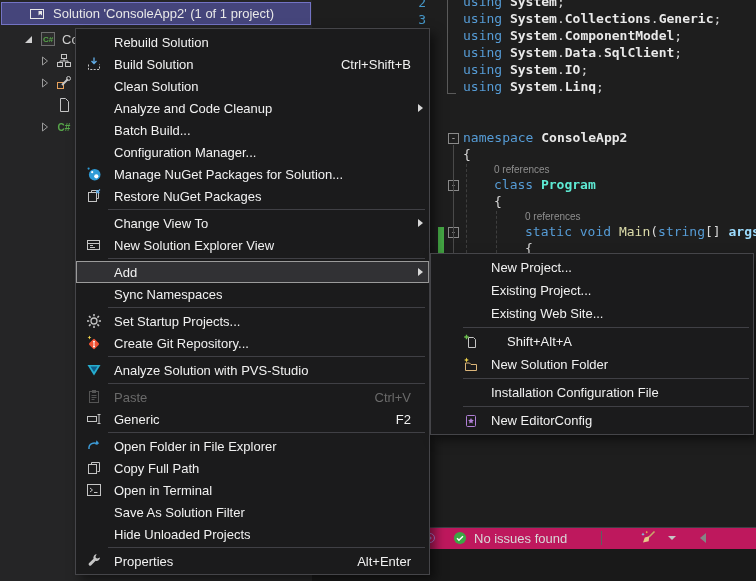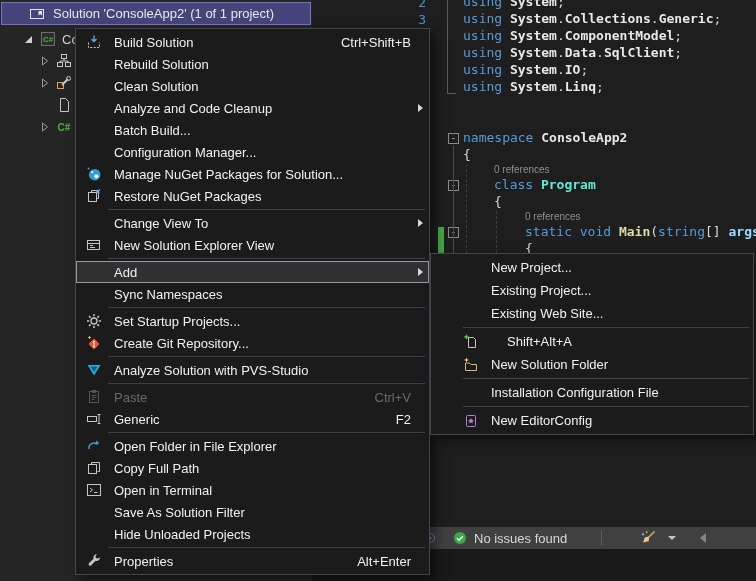--- a/index.html
+++ b/index.html
@@ -24,21 +24,21 @@
 
   
   .lnum{position:absolute;left:402px;width:24px;text-align:right;color:#4596c7;
         font:13px/17px "DejaVu Sans Mono",monospace;z-index:1;}
   .code{position:absolute;left:463px;top:-6px;z-index:1;}
   .cl{height:17px;line-height:17px;font:13px "DejaVu Sans Mono",monospace;white-space:pre;color:#d8d8d8;}
   .cl.lens{height:13px;line-height:13px;font:10px "Liberation Sans",sans-serif;color:#8f8f8f;}
   .kw{color:#569cd6;}
   .id{color:#e8e8e8;font-weight:bold;}
   .type{color:#5eead4;font-weight:bold;}
-  .meth{color:#dcdcaa;font-weight:bold;}
+  .meth{color:#dcdcaa;font-weight:normal;}
   .param{color:#9cdcfe;font-weight:bold;}
   .pu{color:#d8d8d8;}
 
   .using-bracket{position:absolute;left:447px;top:0;width:8px;height:93px;
                  border-left:1px solid #5a5a5a;border-bottom:1px solid #5a5a5a;z-index:1;}
   .fold{position:absolute;left:448px;width:11px;height:11px;box-sizing:border-box;border:1px solid #8a8a8a;
         background:#1e1e1e;color:#c5c5c5;font:9px/8px "DejaVu Sans Mono",monospace;text-align:center;z-index:1;}
   .fline{position:absolute;left:453px;width:1px;background:#4a4a4a;z-index:1;}
   .iguide{position:absolute;width:0;border-left:1px dashed #3e3e3e;z-index:1;}
   .changebar{position:absolute;left:438px;top:227px;width:6px;height:26px;background:#45a845;z-index:1;}
@@ -54,21 +54,21 @@
   .mi .lbl{flex:1;white-space:nowrap;overflow:hidden;}
   .mi .sc{margin-left:16px;white-space:nowrap;}
   .mi .arr{width:12px;flex:none;display:flex;justify-content:flex-end;align-items:center;}
   .tri-right{width:0;height:0;border-left:5px solid #d8d8d8;border-top:4px solid transparent;border-bottom:4px solid transparent;}
   .mi.hl{background:#313134;box-shadow:inset 0 0 0 1px #9b9b9b;}
   .mi.disabled .lbl,.mi.disabled .sc{color:#6a6a6a;}
   .mi.disabled .ic{opacity:.45;}
   .msep{height:1px;background:#404045;margin:2px 4px 2px 32px;}
 
   
-  .statusbar{position:absolute;left:312px;top:527px;width:444px;height:21px;background:#404040;
+  .statusbar{position:absolute;left:312px;top:527px;width:444px;height:21px;background:#be185d;
              border-top:1px solid #3f3f46;z-index:2;text-align:center;}
   .statusbar .msg{position:absolute;left:162px;top:3px;color:#d8d8d8;font-size:13px;}
   .sb-check{position:absolute;left:141px;top:3px;width:14px;height:14px;}
   .sb-sep{position:absolute;left:289px;top:3px;width:1px;height:14px;background:#5f5f5f;}
   .sb-broom{position:absolute;left:328px;top:2px;width:16px;height:16px;}
   .sb-caret{position:absolute;left:356px;top:8px;width:0;height:0;
             border-top:4px solid #c5c5c5;border-left:4px solid transparent;border-right:4px solid transparent;}
   .sb-arrowl{position:absolute;left:388px;top:5px;width:0;height:0;
              border-right:6px solid #858585;border-top:5px solid transparent;border-bottom:5px solid transparent;}
   .sb-purple{position:absolute;left:114px;top:3px;width:12px;height:14px;}
@@ -189,33 +189,33 @@
         <path d="M3 2.6l.5 1.2 1.2.5-1.2.5L3 6l-.5-1.2-1.2-.5 1.2-.5z" fill="#7fd4f0"></path>
         <path d="M6.8 0.8l.4.9.9.4-.9.4-.4.9-.4-.9-.9-.4.9-.4z" fill="#f2d54b"></path>
       </svg></span>
   <span class="sb-caret"></span>
   <span class="sb-arrowl"></span>
 </div>
 <div class="bottom-strip"></div>
 
 <div class="menu" id="main-menu">
     <div class="mi">
+      <span class="ic"></span>
+      <span class="lbl">Rebuild Solution</span>
+      <span class="arr"></span>
+    </div>
+    <div class="mi">
       <span class="ic">
         <svg width="16" height="16" viewBox="0 0 16 16">
           <path d="M8 1.5v6M5.5 5L8 7.5 10.5 5" fill="none" stroke="#62aee8" stroke-width="1.3"></path>
           <path d="M2.5 8.5v5h11v-5" fill="none" stroke="#c5c5c5" stroke-dasharray="2 1.4"></path>
         </svg>
       </span>
       <span class="lbl">Build Solution</span>
       <span class="sc">Ctrl+Shift+B</span>
-      <span class="arr"></span>
-    </div>
-    <div class="mi">
-      <span class="ic"></span>
-      <span class="lbl">Rebuild Solution</span>
       <span class="arr"></span>
     </div>
     <div class="mi">
       <span class="ic"></span>
       <span class="lbl">Clean Solution</span>
       <span class="arr"></span>
     </div>
     <div class="mi">
       <span class="ic"></span>
       <span class="lbl">Analyze and Code Cleanup</span>

